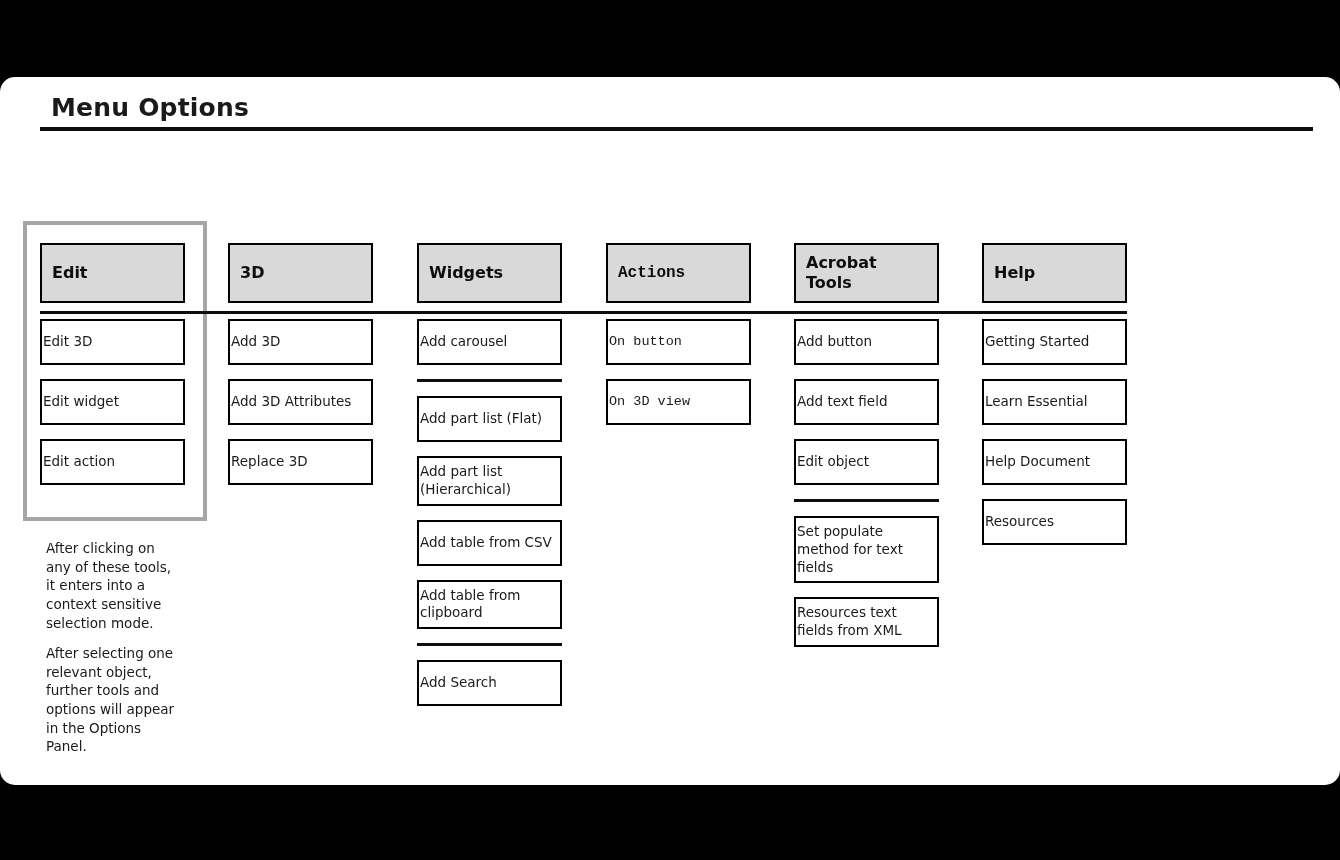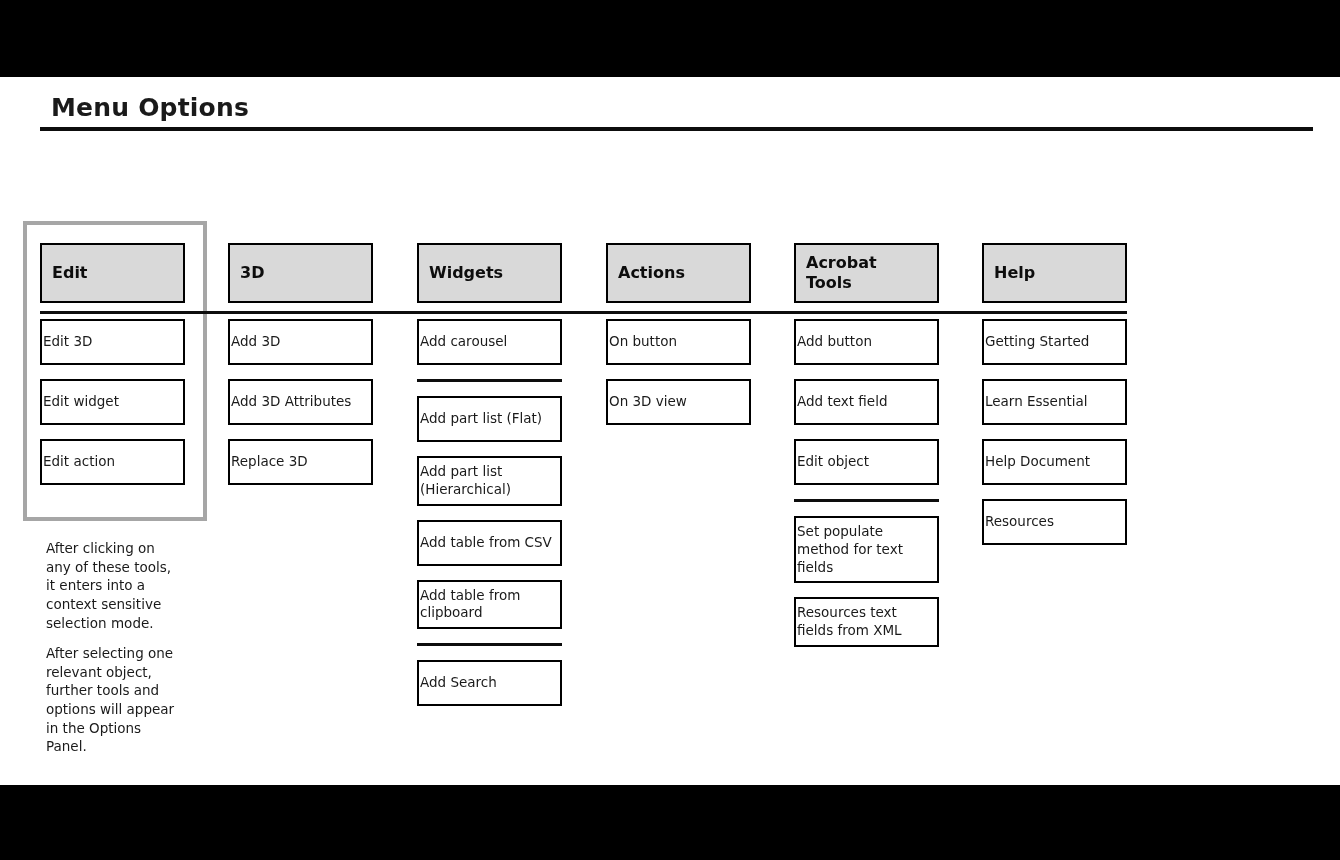--- a/index.html
+++ b/index.html
@@ -34,20 +34,21 @@
     left: 0; top: 785px;
     width: 1340px; height: 75px;
     background: #000000;
   }
 
   .slide {
     position: absolute;
     left: 0; top: 77px;
     width: 1340px; height: 708px;
     background: #ffffff;
+    border-radius: 15px;
   }
 
   
   .page-title {
     position: absolute;
     left: 51px;
     top: 16px;
     font-size: 25px;
     font-weight: bold;
     color: #1a1a1a;
@@ -94,21 +95,21 @@
     height: 832px;
   }
   .column {
     position: absolute;
     top: 166px;
     width: 145px;
   }
   .col-0 { left: 40px; }
   .col-1 { left: 228px; }
   .col-2 { left: 417px; }
-  .col-3 { left: 606px; }
+  .col-3 { left: 606px; font-family: Liberation Mono, monospace; }
   .col-4 { left: 794px; }
   .col-5 { left: 982px; }
 
   .col-header {
     box-sizing: border-box;
     width: 145px;
     min-height: 60px;
     background: #d9d9d9;
     border: 2px solid #000000;
     display: flex;

